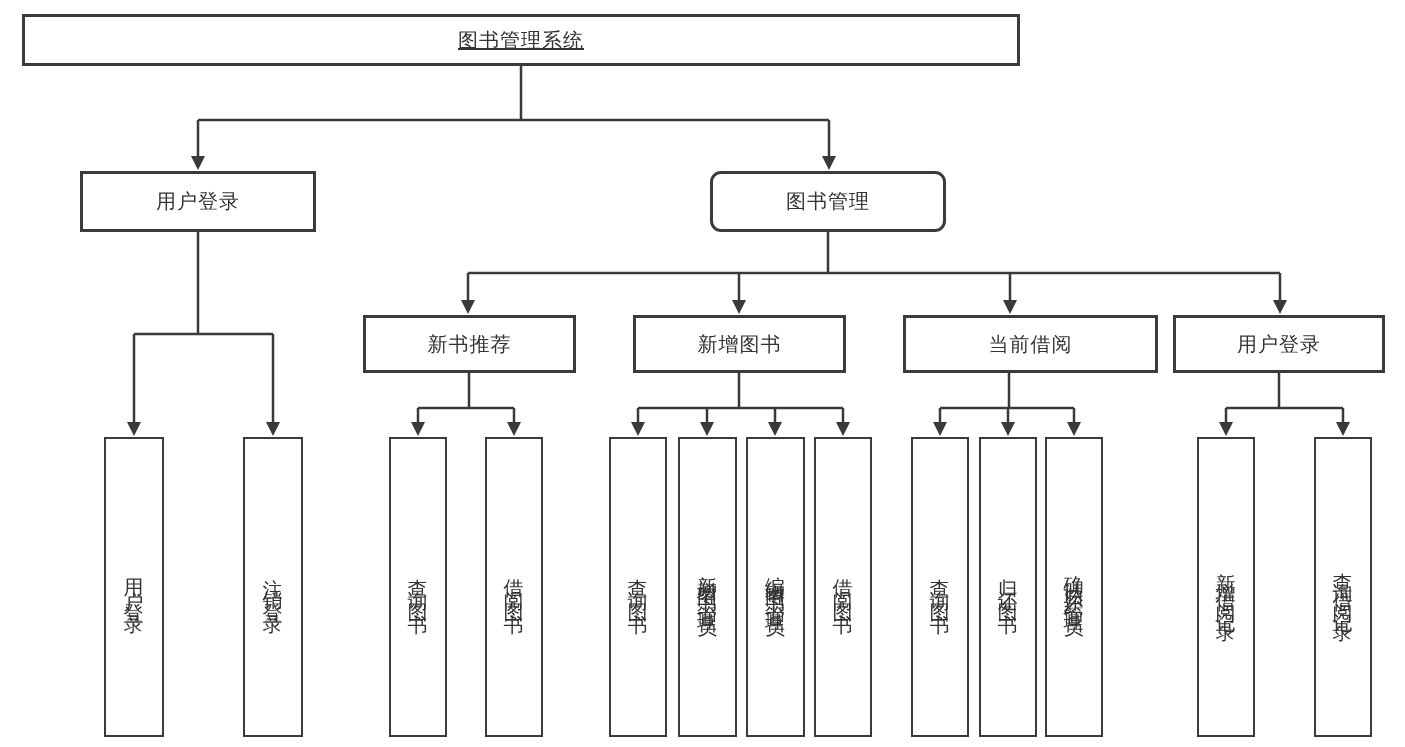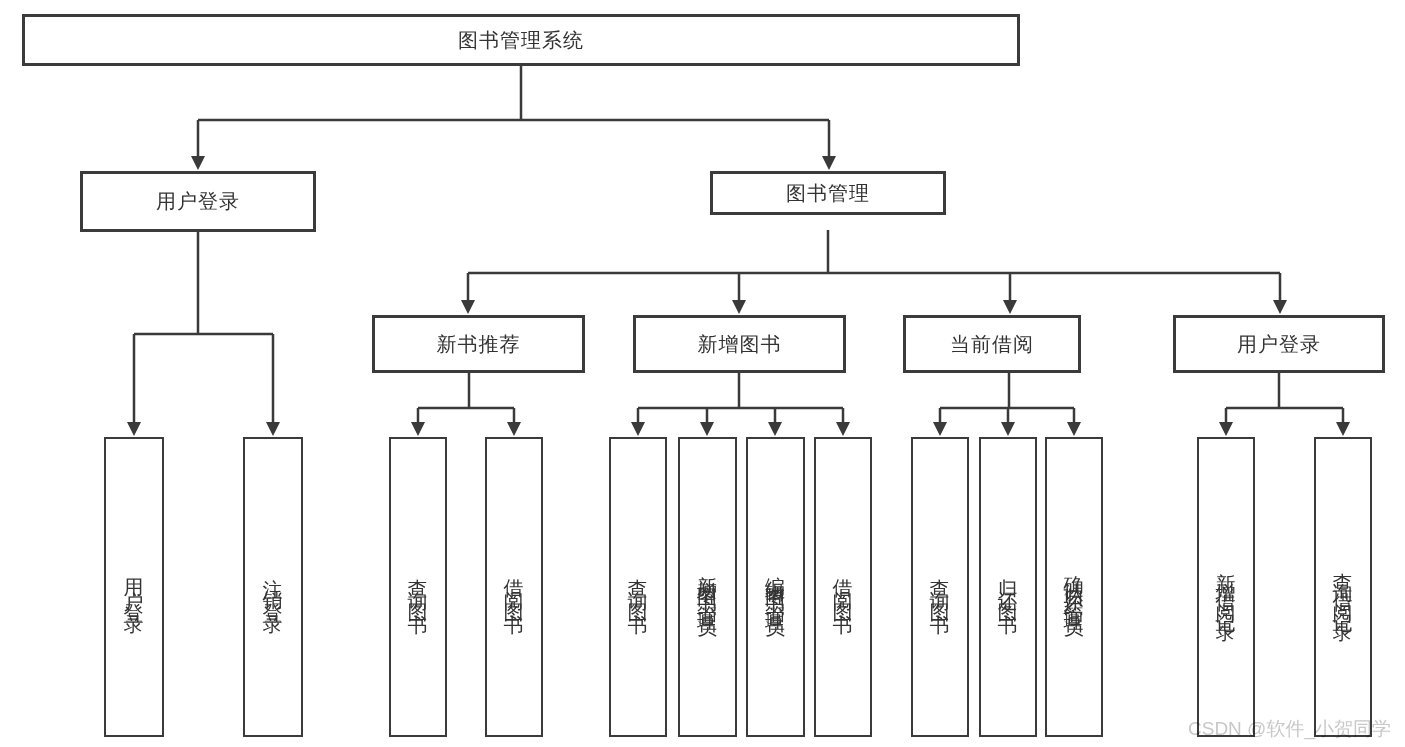--- a/index.html
+++ b/index.html
@@ -98,38 +98,38 @@
     <path class="carrow" d="
       M191 156 L205 156 L198 170 Z  M822 156 L836 156 L829 170 Z
       M127 422 L141 422 L134 436 Z  M266 422 L280 422 L273 436 Z
       M461 300 L475 300 L468 314 Z  M732 300 L746 300 L739 314 Z  M1003 300 L1017 300 L1010 314 Z  M1273 300 L1287 300 L1280 314 Z
       M411 422 L425 422 L418 436 Z  M507 422 L521 422 L514 436 Z
       M631 422 L645 422 L638 436 Z  M700 422 L714 422 L707 436 Z  M768 422 L782 422 L775 436 Z  M836 422 L850 422 L843 436 Z
       M933 422 L947 422 L940 436 Z  M1001 422 L1015 422 L1008 436 Z  M1067 422 L1081 422 L1074 436 Z
       M1219 422 L1233 422 L1226 436 Z  M1336 422 L1350 422 L1343 436 Z"></path>
   </svg>
 
-  <div class="box" style="left:22px; top:14px; width:998px; height:52px;">
+  <div class="box" style="left:22px; top:14px; width:998px; height:52px;text-decoration:underline;">
     <span>图书管理系统</span>
   </div>
 
   <div class="box" style="left:80px; top:171px; width:236px; height:61px;">
     <span>用户登录</span>
   </div>
-  <div class="box" style="left:710px; top:171px; width:236px; height:44px;">
+  <div class="box" style="left:710px; top:171px; width:236px; height:61px;border-radius:11px;">
     <span>图书管理</span>
   </div>
 
-  <div class="box" style="left:363px; top:315px; width:213px; height:58px;margin-left:9px;">
+  <div class="box" style="left:363px; top:315px; width:213px; height:58px;">
     <span>新书推荐</span>
   </div>
   <div class="box" style="left:633px; top:315px; width:213px; height:58px;">
     <span>新增图书</span>
   </div>
-  <div class="box" style="left:903px; top:315px; width:178px; height:58px;">
+  <div class="box" style="left:903px; top:315px; width:255px; height:58px;">
     <span>当前借阅</span>
   </div>
   <div class="box" style="left:1173px; top:315px; width:212px; height:58px;">
     <span>用户登录</span>
   </div>
 
   <div class="leaf" style="left:104px; width:60px;">
     <span class="ls4">用户登录</span>
   </div>
   <div class="leaf" style="left:243px; width:60px;">
@@ -166,15 +166,14 @@
     <span class="lsl">确认归还（管理员）</span>
   </div>
 
   <div class="leaf" style="left:1197px; width:58px;">
     <span class="ls6">新增借阅记录</span>
   </div>
   <div class="leaf" style="left:1314px; width:58px;">
     <span class="ls6">查询借阅记录</span>
   </div>
 
-  <div class="watermark">CSDN @软件_小贺同学</div>
 
 </div>
 
 </body></html>

